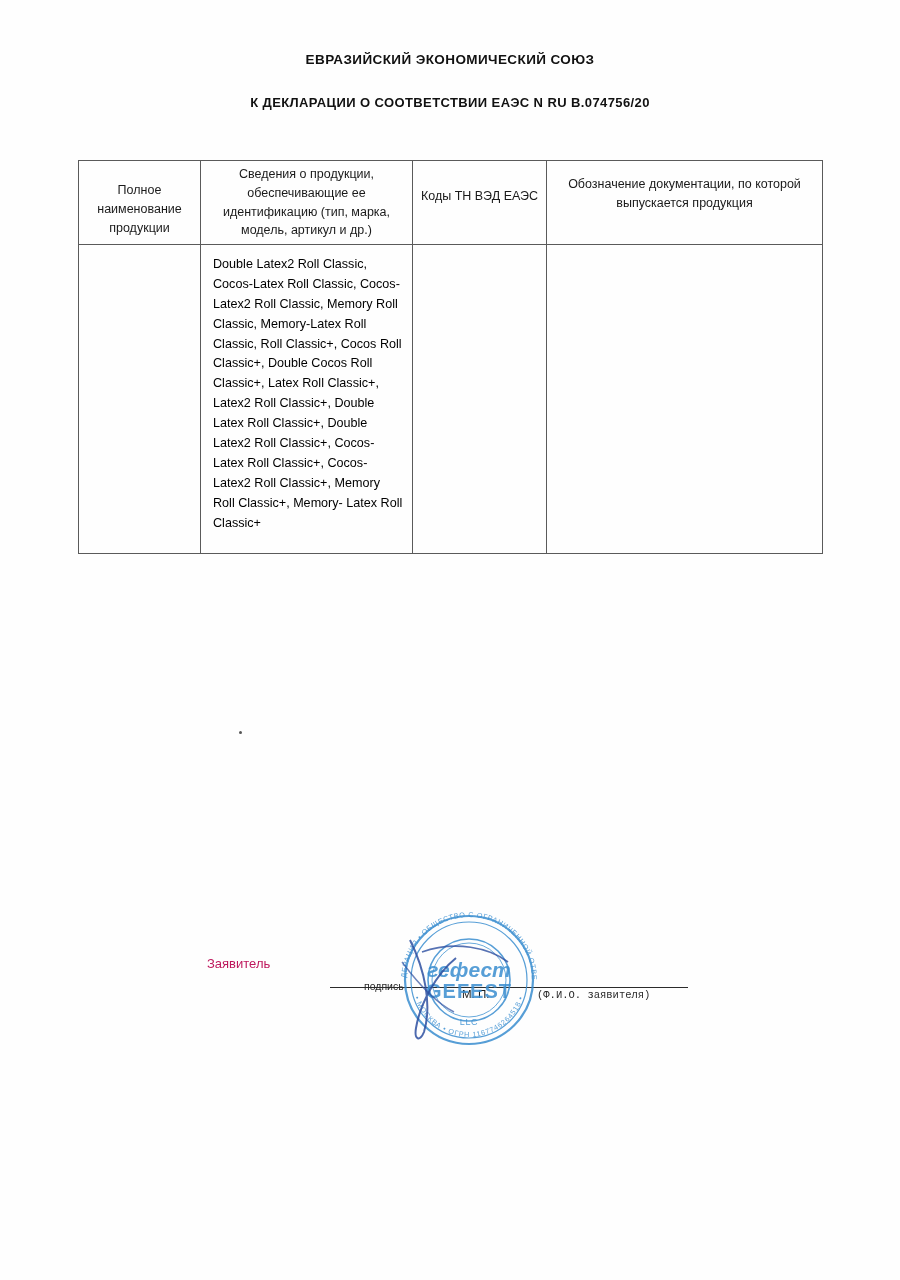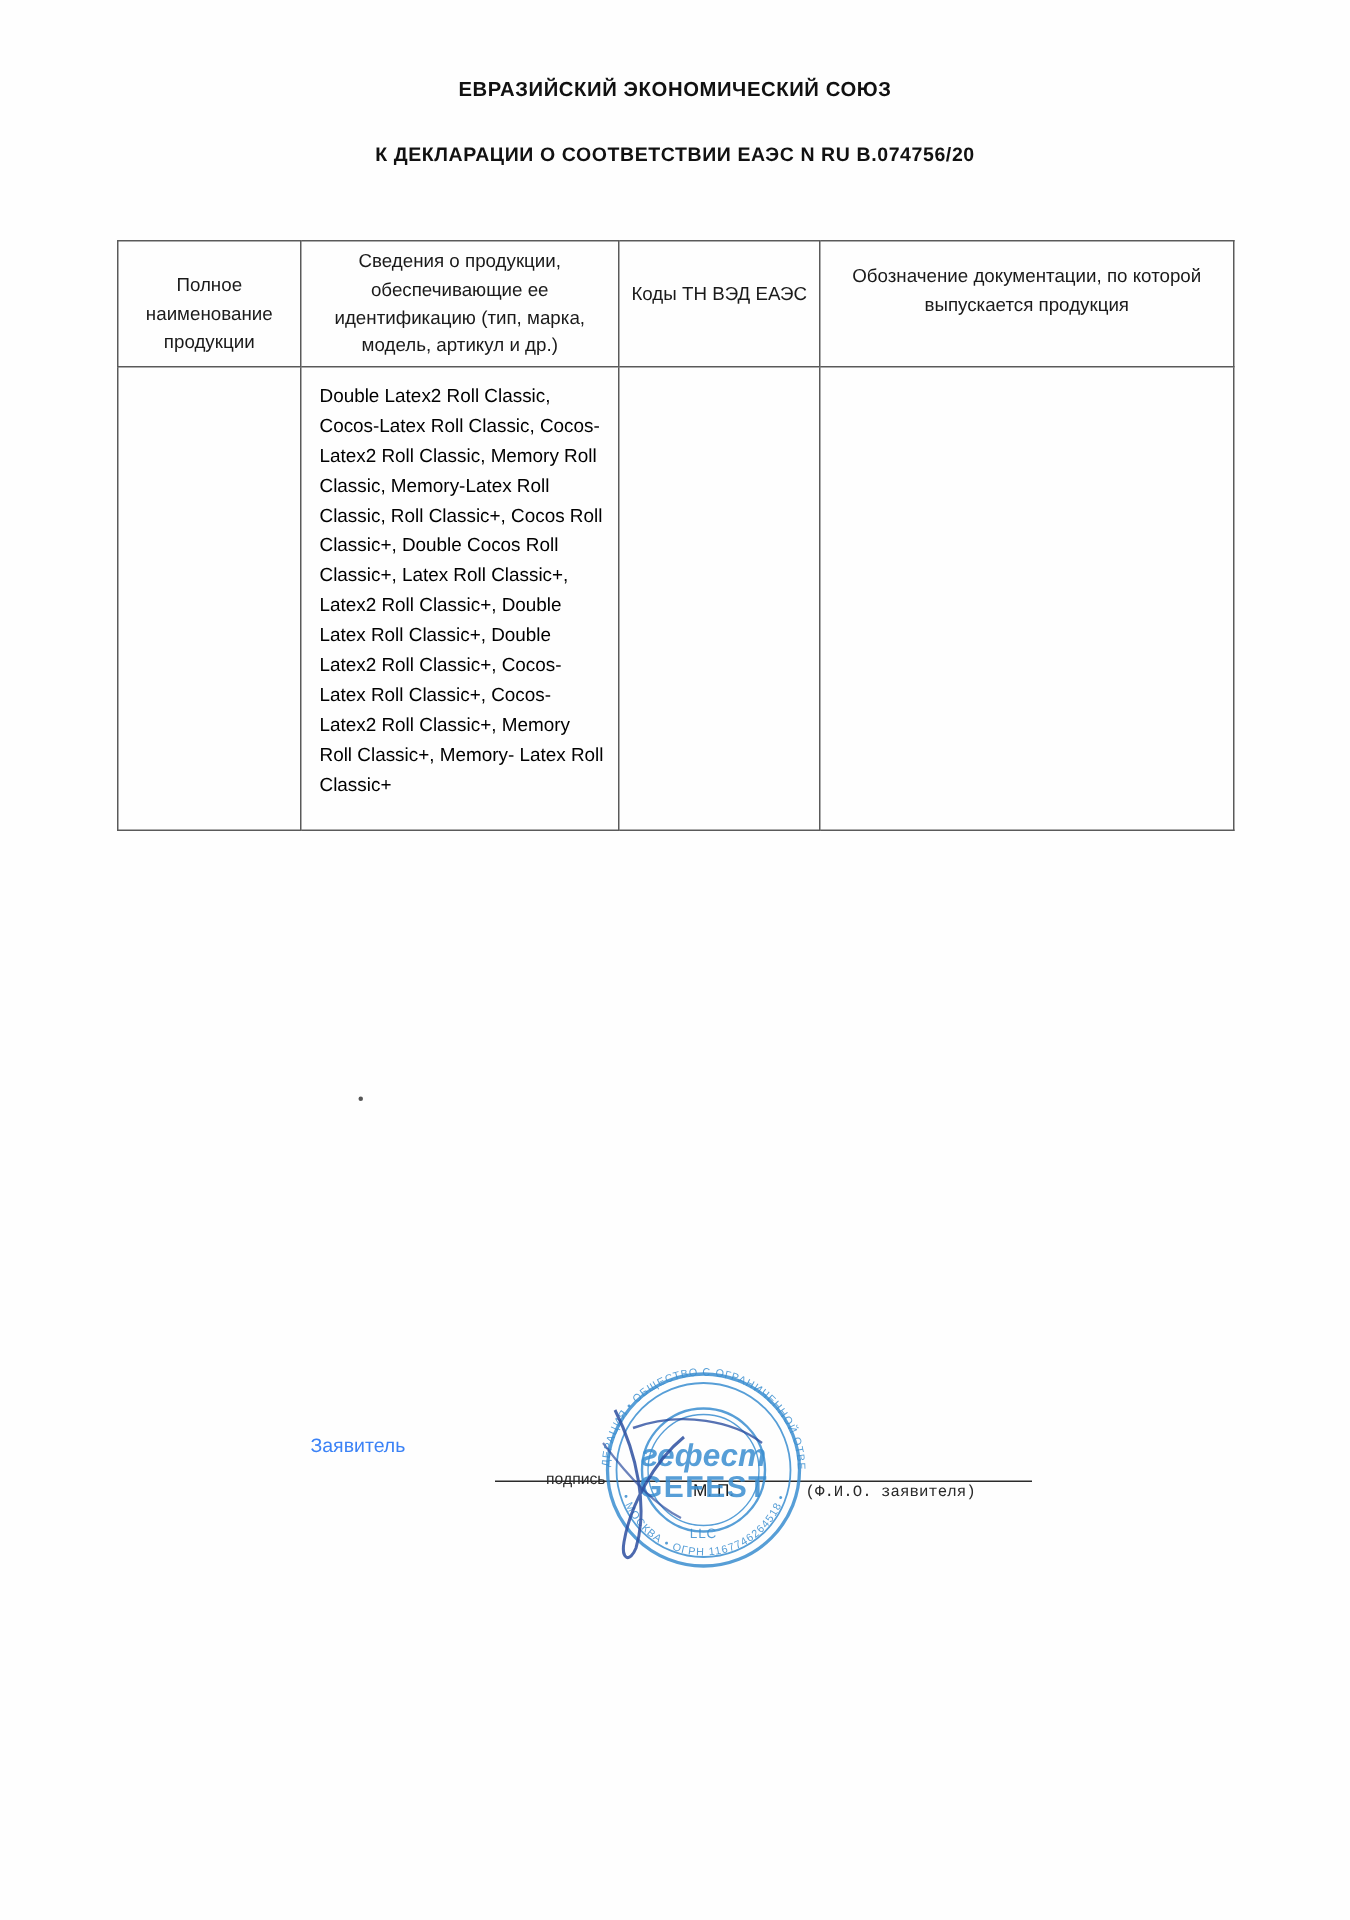--- a/index.html
+++ b/index.html
@@ -99,21 +99,21 @@
     left: 0;
     top: 940px;
     width: 900px;
     height: 140px;
   }
   .sig-applicant {
     position: absolute;
     left: 207px;
     top: 16px;
     font-size: 13px;
-    color: #3b82f6;
+    color: #be185d;
   }
   .sig-line {
     position: absolute;
     left: 330px;
     top: 47px;
     width: 358px;
     border-bottom: 1px solid #2b2b2b;
   }
   .sig-caption {
     position: absolute;

